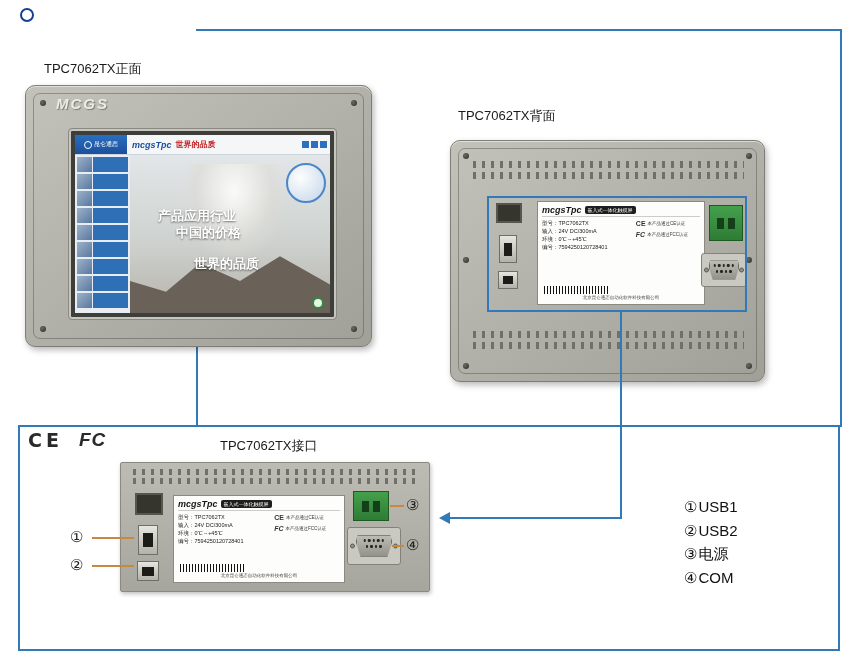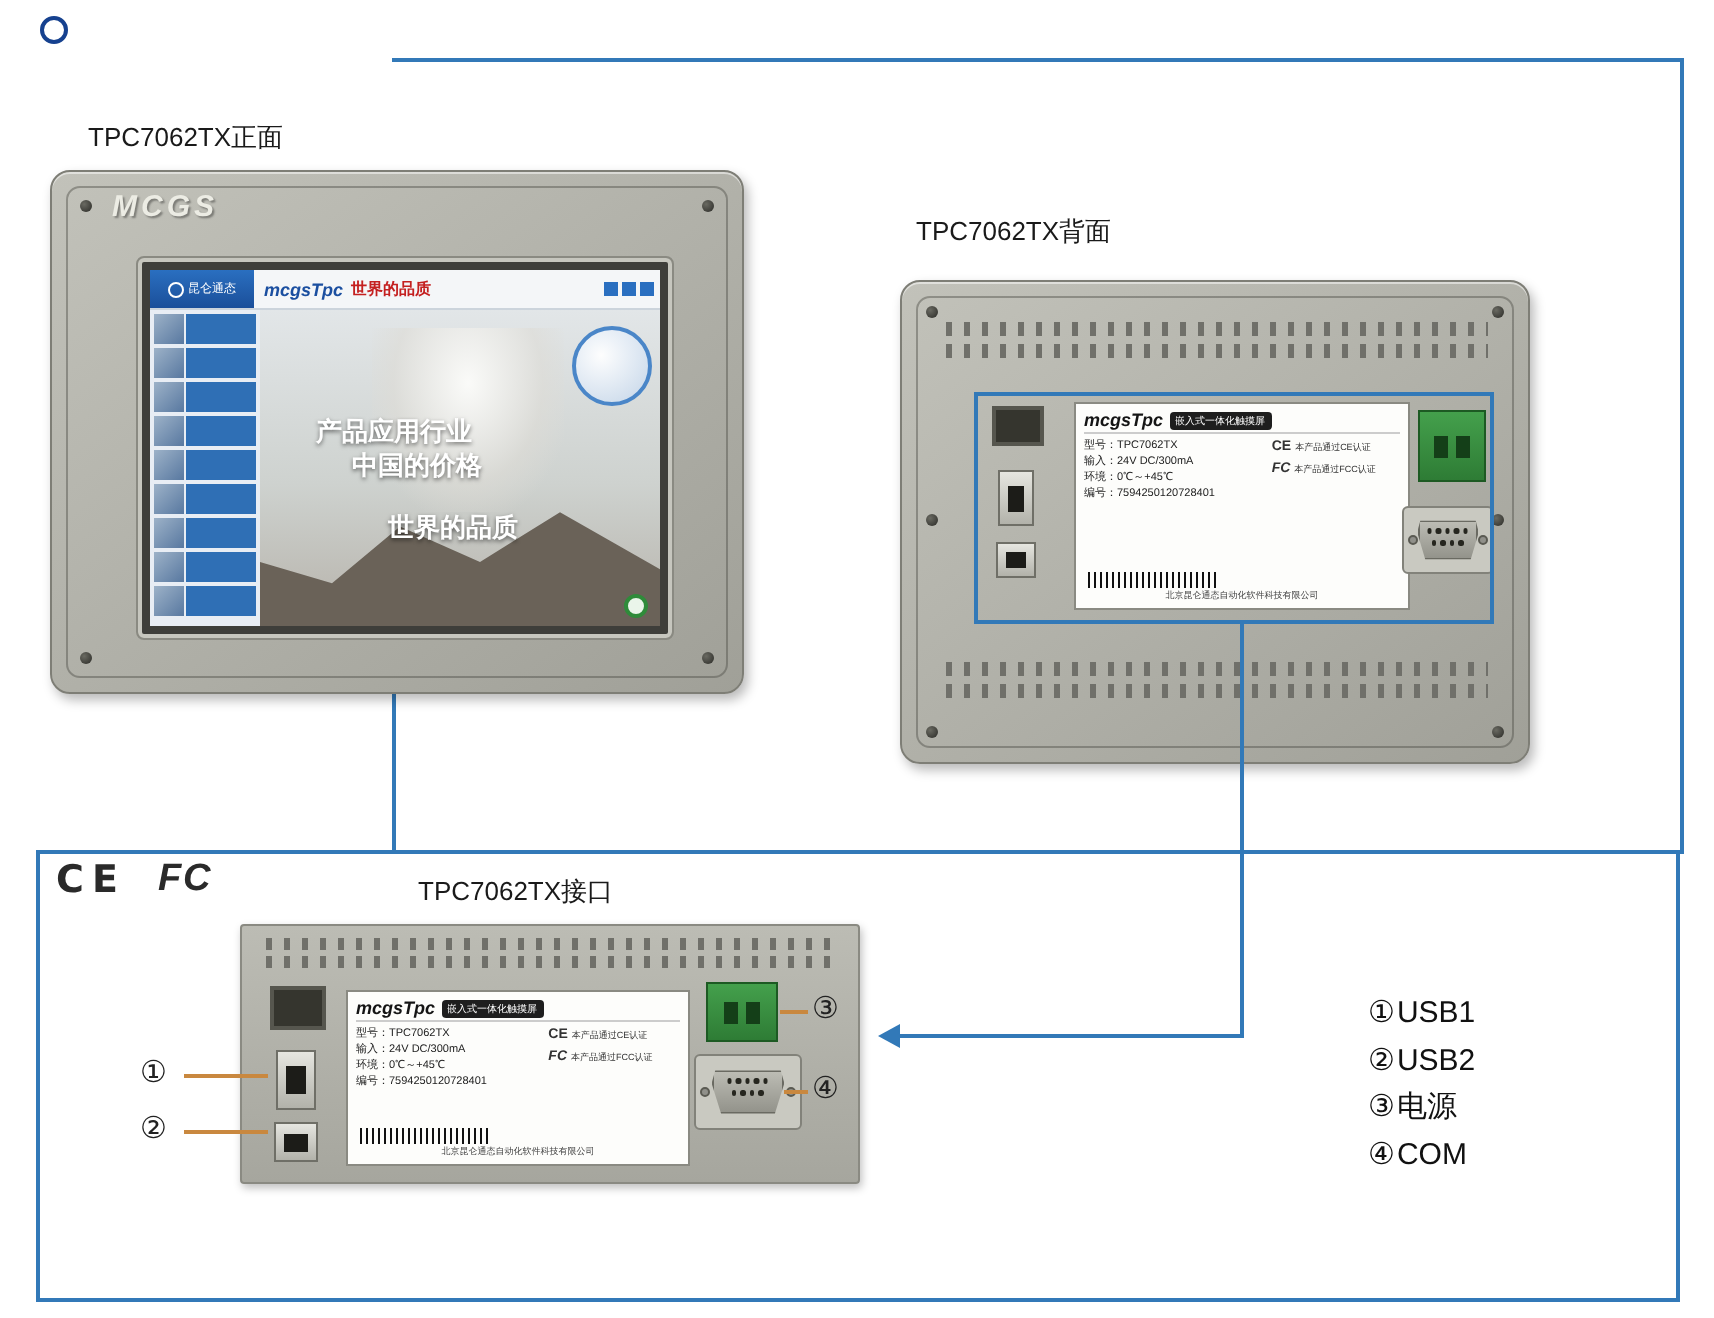--- a/index.html
+++ b/index.html
@@ -287,21 +287,21 @@
   <div class="blue-line" style="left:620px;top:312px;width:2px;height:207px"></div>
   <div class="blue-line" style="left:450px;top:517px;width:172px;height:2px"></div>
   <div class="arrow-left" style="left:439px;top:512px"></div>
 
   <div class="bottom-box"></div>
 
   <div class="big-certs">
     <span class="mark-ce">CE</span>
     <span class="mark-fc">FC</span>
   </div>
-  <div class="caption" style="left:209px;top:437px">TPC7062TX接口</div>
+  <div class="caption" style="left:220px;top:437px">TPC7062TX接口</div>
 
   <div class="iface-panel">
     <div class="vents small" style="left:12px;top:6px;width:286px">
       <div class="vent-row"></div>
         <div class="vent-row"></div>
     </div>
 
     <div class="port-dark" style="left:14px;top:30px;width:28px;height:22px"></div>
     <div class="usb" style="left:17px;top:62px;width:20px;height:30px"></div>
     <div class="usb" style="left:16px;top:98px;width:22px;height:20px"></div>

